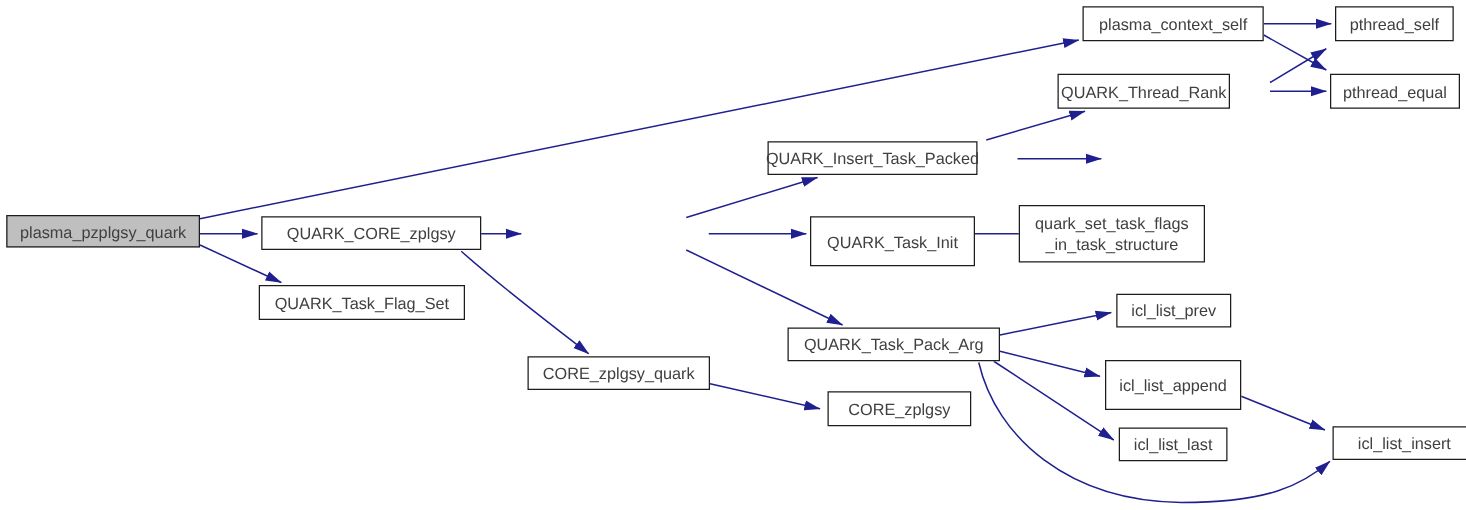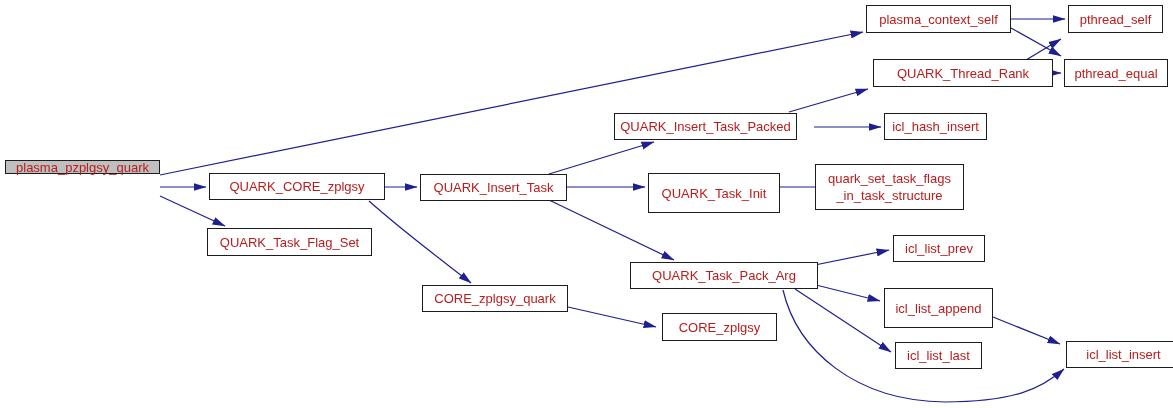--- a/index.html
+++ b/index.html
@@ -10,21 +10,21 @@
     font-family:"Liberation Sans","DejaVu Sans",sans-serif;
     overflow:hidden;
   }
   svg.edges{position:absolute;left:0;top:0;width:1173px;height:408px;}
   svg.edges path{fill:none;stroke:#1f1f8f;stroke-width:1.2px;}
   .node{
     position:absolute;
     box-sizing:border-box;
     background:#ffffff;
     border:1px solid #1c1c1c;
-    color:#b91c1c;
+    color:#404040;
     font-size:13px;
     line-height:17px;
     display:flex;
     align-items:center;
     justify-content:center;
     text-align:center;
     white-space:pre-line;
     z-index:2;
   }
   .node.focus{background:#bfbfbf;}
@@ -56,46 +56,44 @@
     <path d="M1016,66 L1061,39" marker-end="url(#arrow)"></path>
     <path d="M1016,73 L1061,73" marker-end="url(#arrow)"></path>
     <path d="M800,268 L889,250" marker-end="url(#arrow)"></path>
     <path d="M800,281 L880,301" marker-end="url(#arrow)"></path>
     <path d="M795,289 C830,312 860,332 891,352" marker-end="url(#arrow)"></path>
     <path d="M783,290 C797,350 855,401 945,402 C1015,402 1042,388 1064,369" marker-end="url(#arrow)"></path>
     <path d="M993,317 L1060,344" marker-end="url(#arrow)"></path>
     <path d="M568,307 L656,327" marker-end="url(#arrow)"></path>
   </svg>
 
-  <div class="node focus" style="left:5px;top:160px;width:155px;height:14px">plasma_pzplgsy_quark</div>
+  <div class="node focus" style="left:5px;top:172px;width:155px;height:26px">plasma_pzplgsy_quark</div>
 
   <div class="node" style="left:209px;top:173px;width:176px;height:27px">QUARK_CORE_zplgsy</div>
 
   <div class="node" style="left:207px;top:228px;width:165px;height:28px">QUARK_Task_Flag_Set</div>
 
-  <div class="node" style="left:420px;top:174px;width:147px;height:27px">QUARK_Insert_Task</div>
 
-  <div class="node" style="left:614px;top:113px;width:183px;height:27px">QUARK_Insert_Task_Packed</div>
+  <div class="node" style="left:614px;top:113px;width:168px;height:27px">QUARK_Insert_Task_Packed</div>
 
-  <div class="node" style="left:884px;top:113px;width:103px;height:27px">icl_hash_insert</div>
 
   <div class="node" style="left:648px;top:173px;width:132px;height:40px">QUARK_Task_Init</div>
 
   <div class="node" style="left:815px;top:164px;width:149px;height:46px">quark_set_task_flags
 _in_task_structure</div>
 
   <div class="node" style="left:866px;top:5px;width:145px;height:28px">plasma_context_self</div>
 
   <div class="node" style="left:1068px;top:5px;width:95px;height:28px">pthread_self</div>
 
-  <div class="node" style="left:873px;top:59px;width:180px;height:28px">QUARK_Thread_Rank</div>
+  <div class="node" style="left:846px;top:59px;width:138px;height:28px">QUARK_Thread_Rank</div>
 
   <div class="node" style="left:1064px;top:59px;width:104px;height:28px">pthread_equal</div>
 
-  <div class="node" style="left:630px;top:262px;width:188px;height:27px">QUARK_Task_Pack_Arg</div>
+  <div class="node" style="left:630px;top:262px;width:170px;height:27px">QUARK_Task_Pack_Arg</div>
 
   <div class="node" style="left:893px;top:235px;width:92px;height:27px">icl_list_prev</div>
 
   <div class="node" style="left:884px;top:288px;width:109px;height:40px">icl_list_append</div>
 
   <div class="node" style="left:895px;top:342px;width:87px;height:27px">icl_list_last</div>
 
   <div class="node" style="left:1066px;top:341px;width:115px;height:27px">icl_list_insert</div>
 
   <div class="node" style="left:662px;top:313px;width:115px;height:28px">CORE_zplgsy</div>

